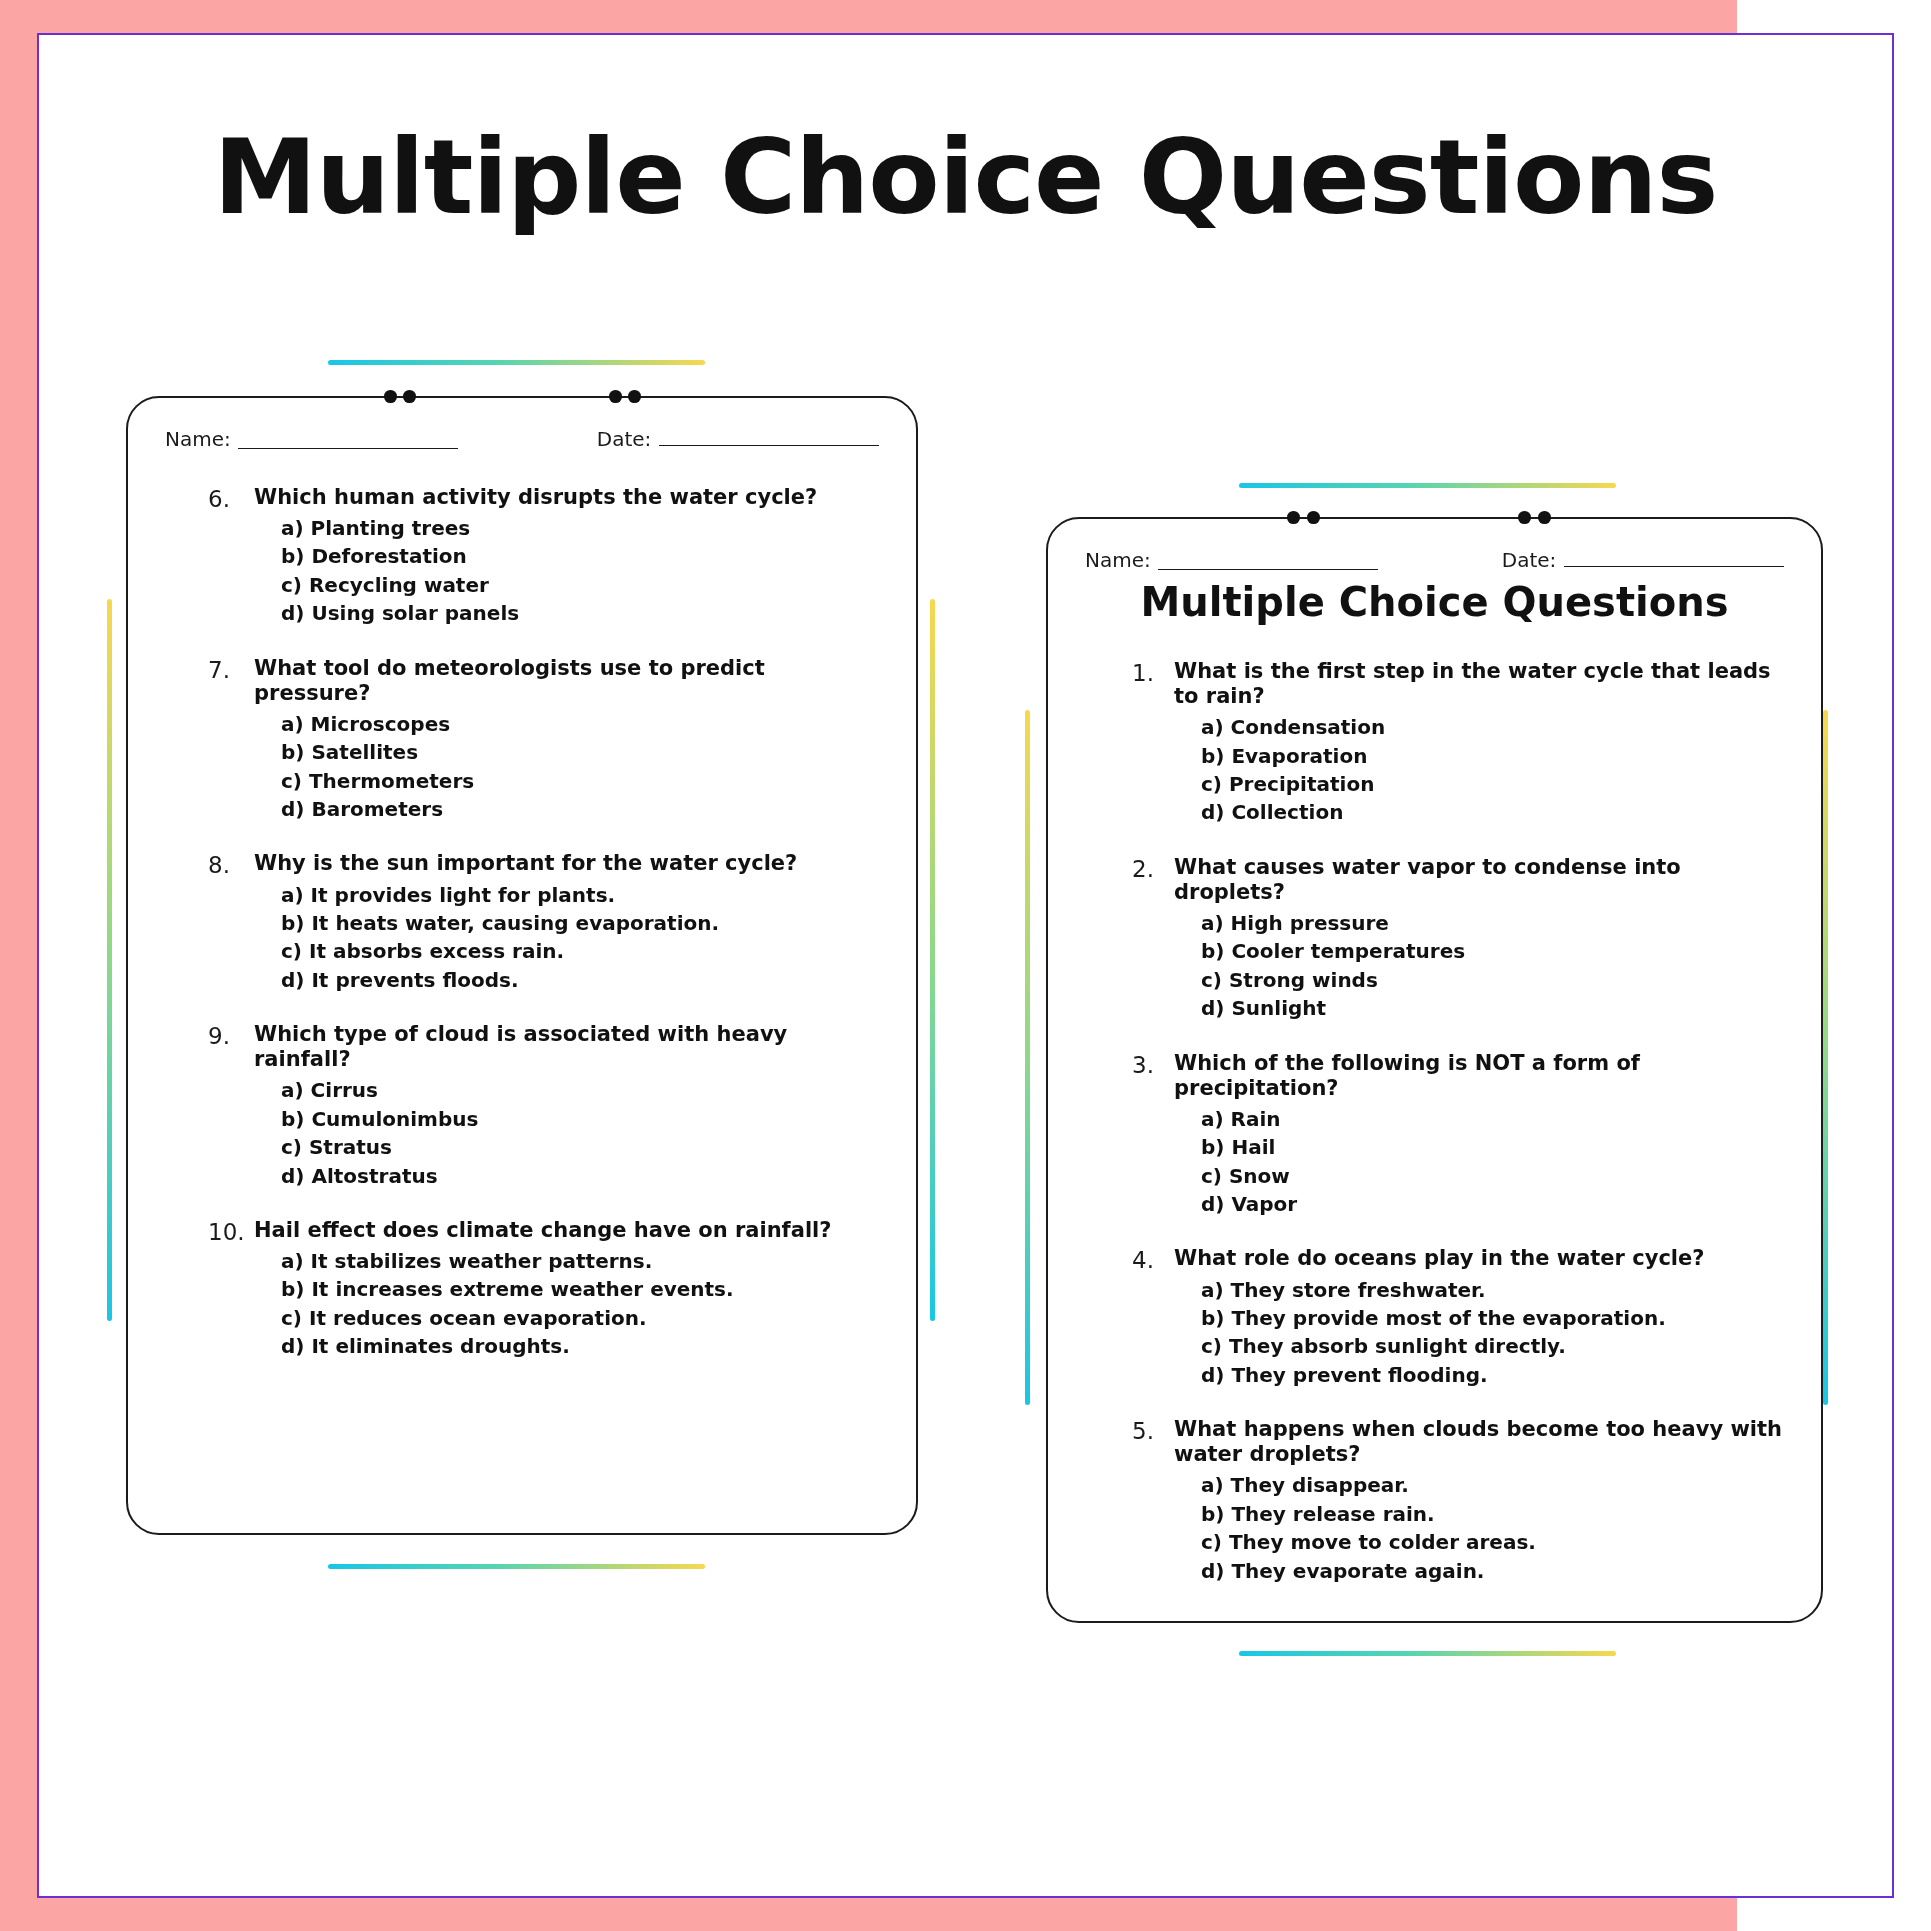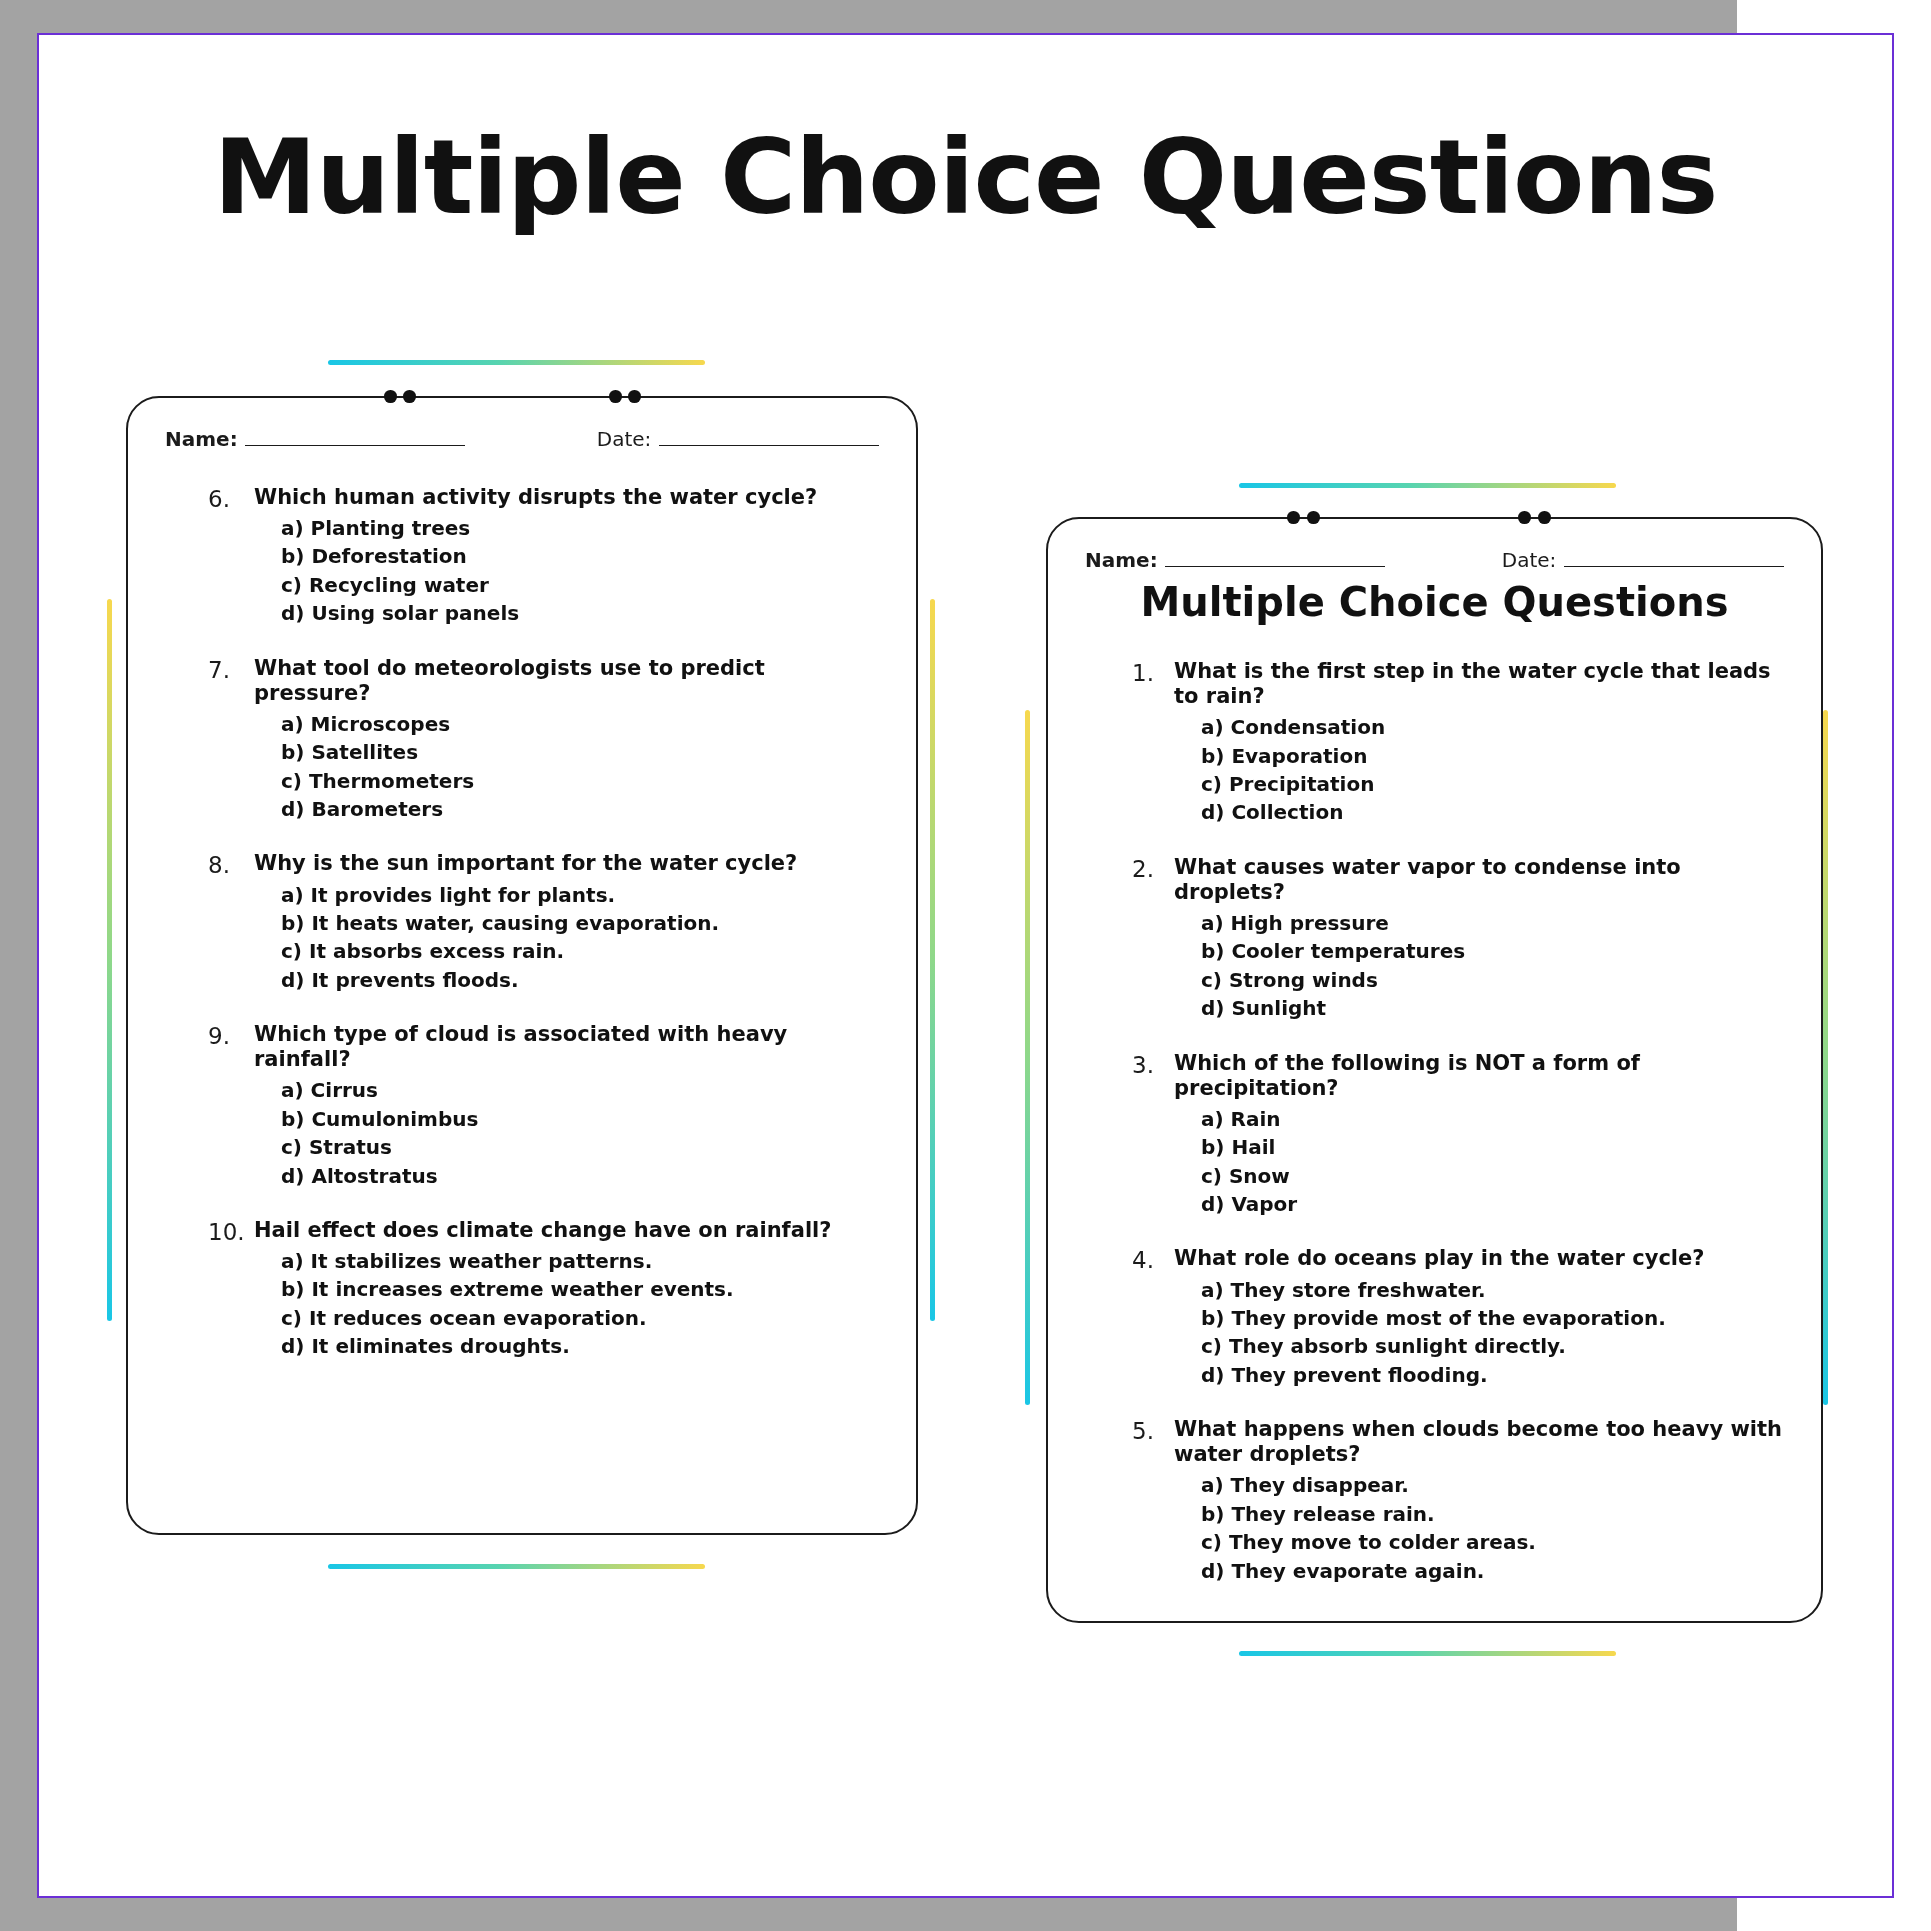--- a/index.html
+++ b/index.html
@@ -8,21 +8,21 @@
     padding: 0;
     width: 1931px;
     height: 1931px;
     background: #ffffff;
     font-family: "Liberation Sans", sans-serif;
   }
   #page {
     position: relative;
     width: 1737px;
     height: 1931px;
-    background: #a3a3a3;
+    background: #fca5a5;
   }
   .outer-border {
     position: absolute;
     left: 37px;
     top: 33px;
     width: 1857px;
     height: 1865px;
     border: 2.9px solid #6b2fd6;
     background: #ffffff;
   }
@@ -84,21 +84,21 @@
     font-size: 20px;
     color: #1b1b1b;
     font-family: "DejaVu Sans", sans-serif;
   }
   .meta-label { white-space: nowrap; }
   .meta-line {
     border-bottom: 1.5px solid #1b1b1b;
     height: 19.3px;
     margin-left: 7.7px;
   }
-  .meta-name { display: flex; align-items: flex-start; flex: 0 0 auto; font-weight: bold; }
+  .meta-name { display: flex; align-items: center; flex: 0 0 auto; }
   .meta-name .meta-line { width: 220px; }
   .meta-date { display: flex; align-items: flex-start; margin-left: auto; }
   .meta-date .meta-line { width: 220px; }
 
   .sheet-title {
     position: absolute;
     left: 0; right: 0;
     top: 60px;
     text-align: center;
     font-size: 40px;

